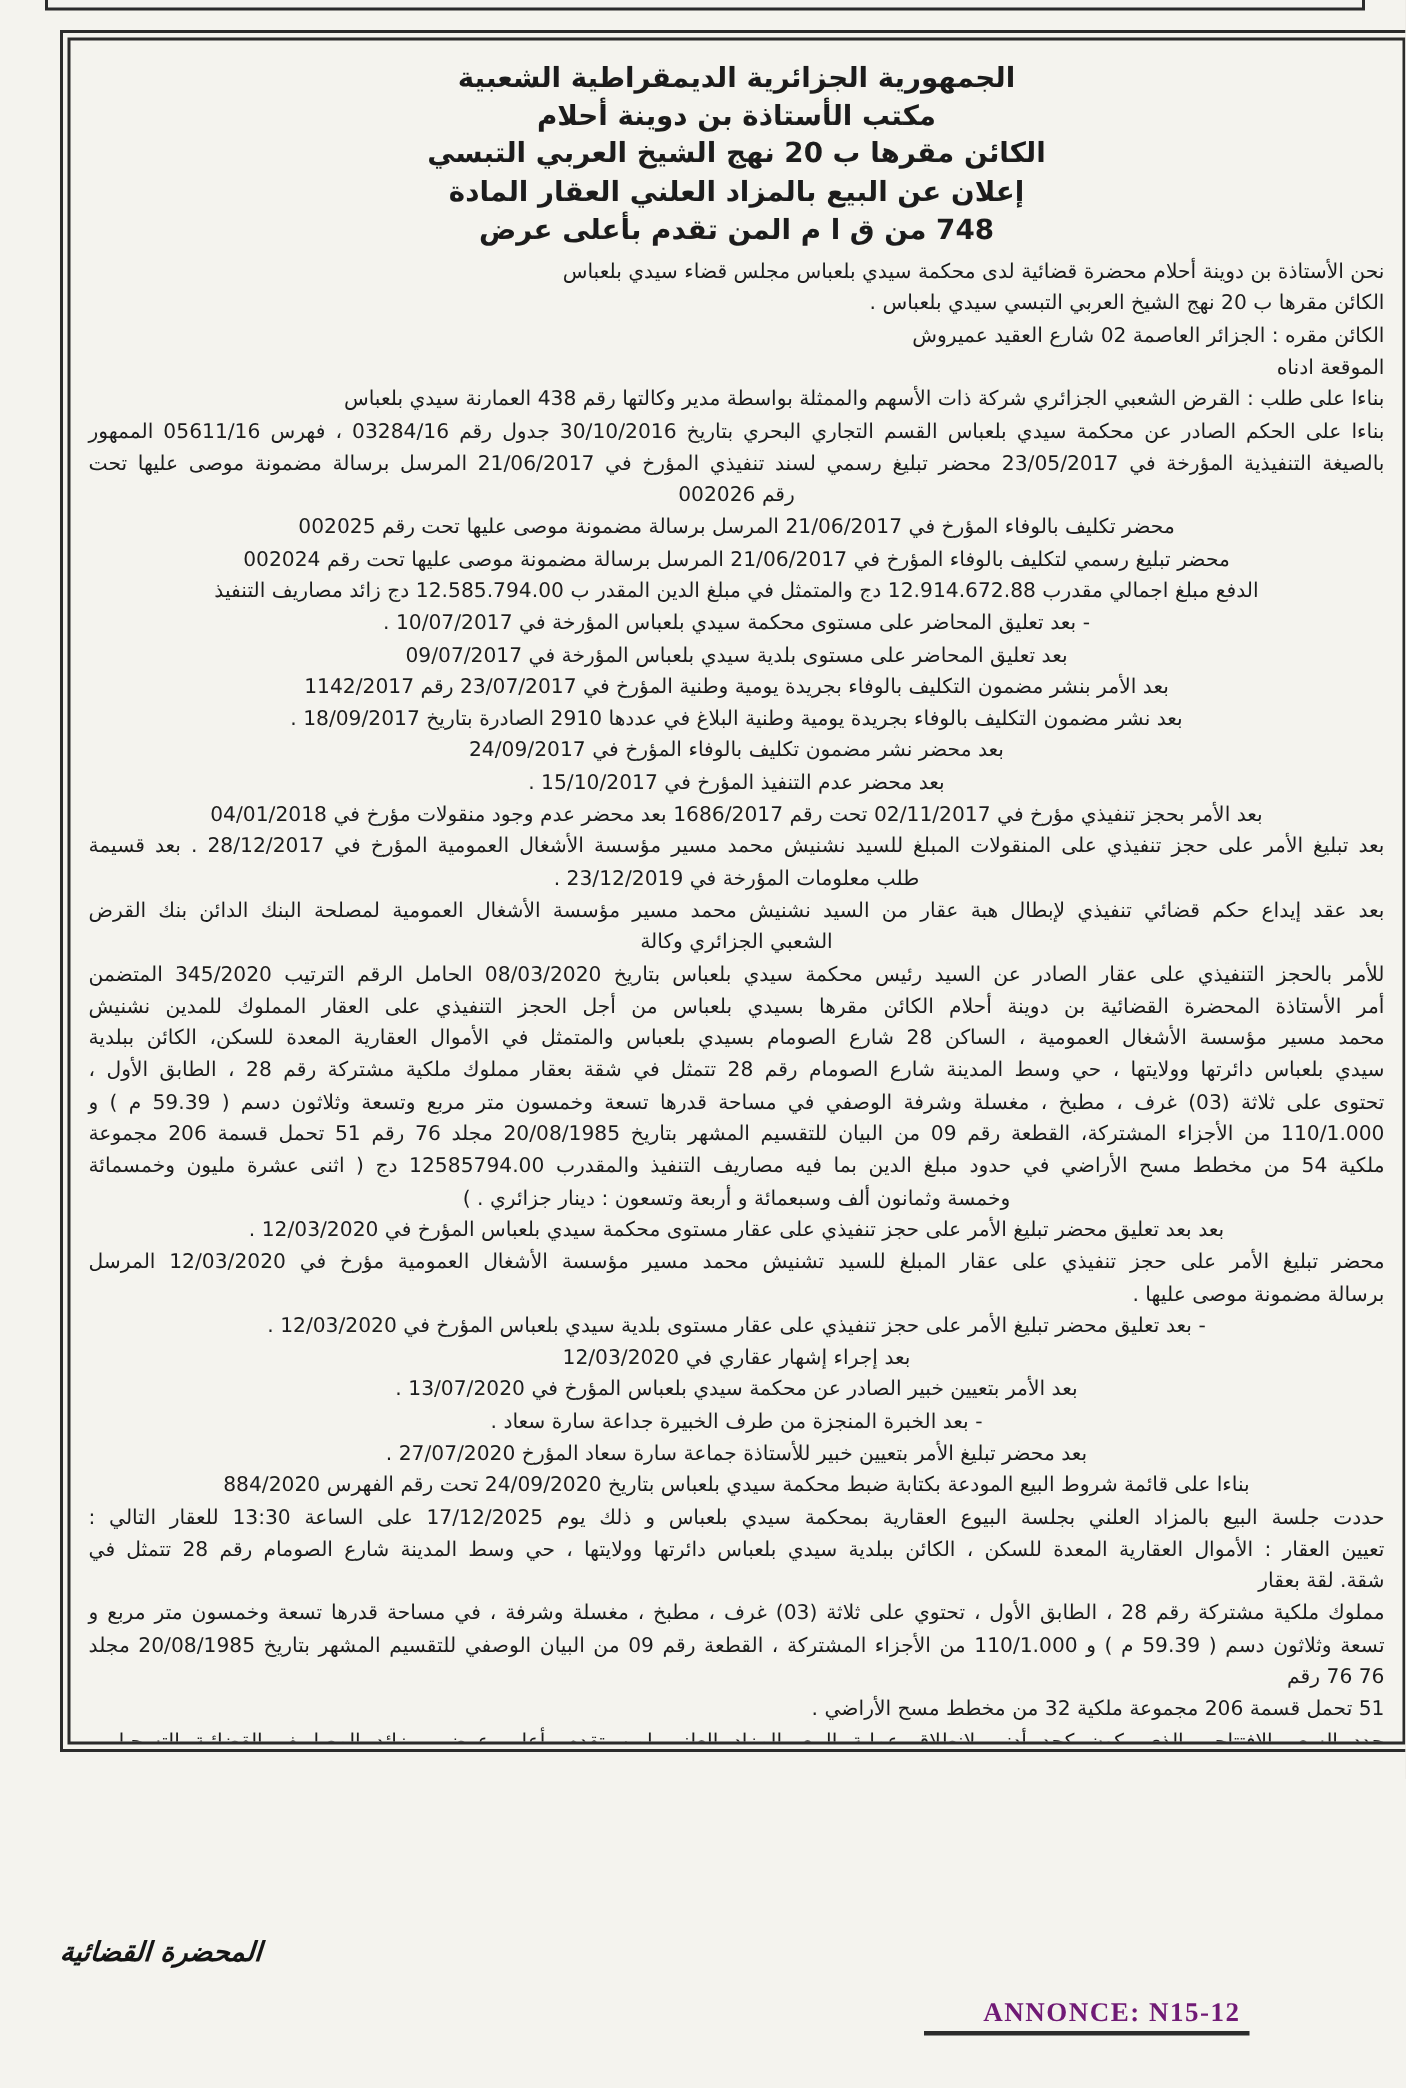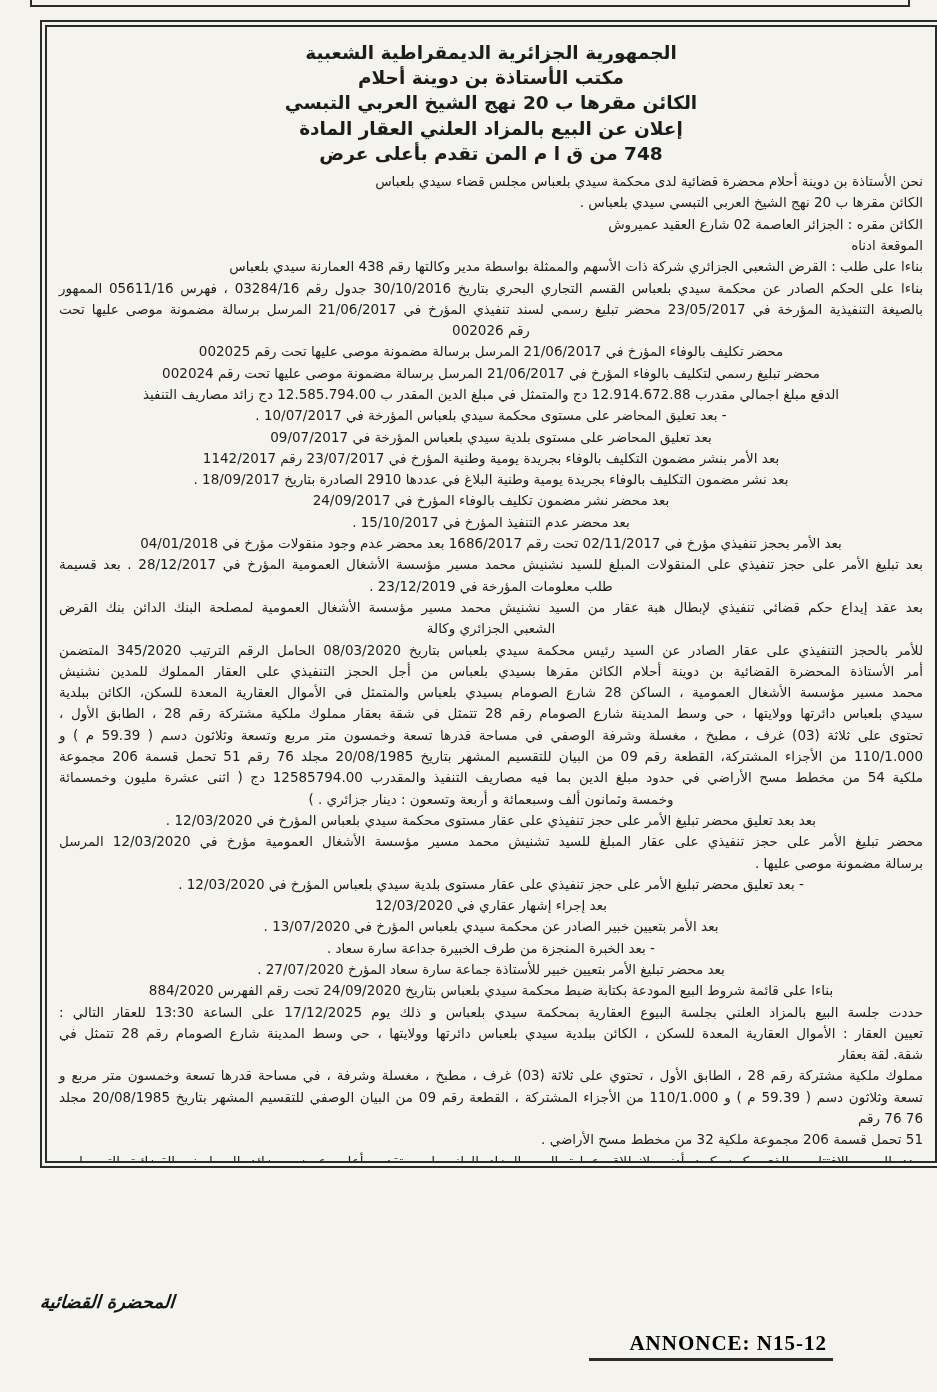--- a/index.html
+++ b/index.html
@@ -43,22 +43,22 @@
     position:absolute;left:40px;top:1291px;
     direction:rtl;
     font-weight:bold;font-style:italic;
     font-size:18px;color:#151515;
     transform:skewX(-4deg);
   }
   .annonce{
     position:absolute;right:104px;top:1331px;
     direction:ltr;
     font-family:"Liberation Serif",serif;
-    font-weight:bold;font-size:21px;letter-spacing:1px;
-    color:#000000;
+    font-weight:bold;font-size:18px;letter-spacing:1px;
+    color:#701a75;
     border-bottom:3px solid #2b2b2b;
     padding:0 6px 2px 40px;
   }
 </style>
 </head>
 <body>
 
 <div class="scan">
 
   <div class="prev-frag"></div>

